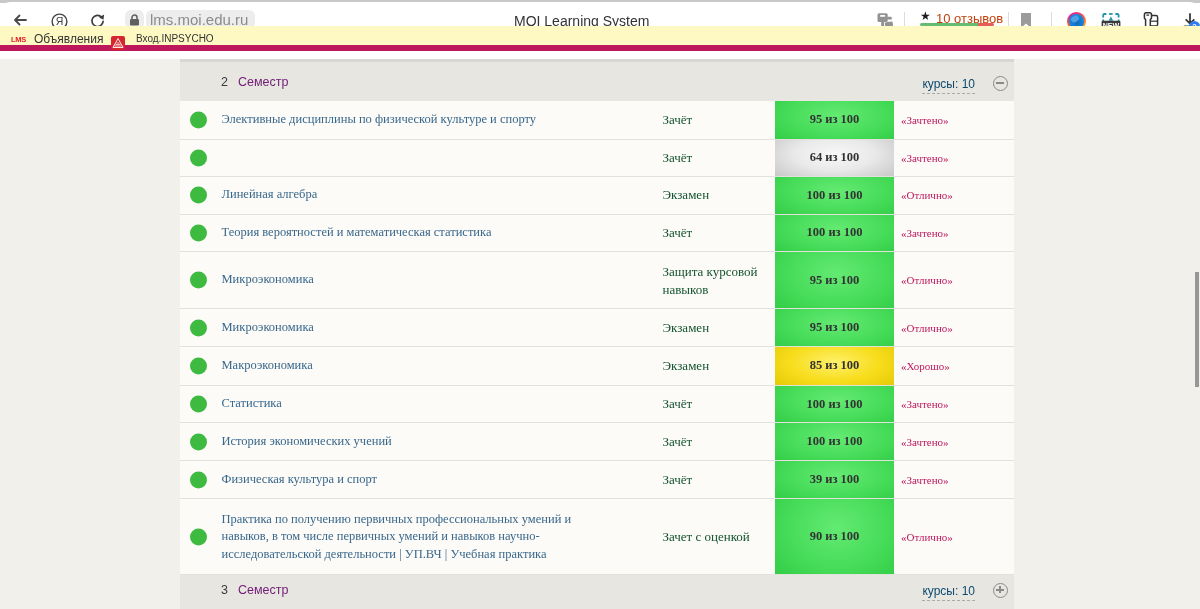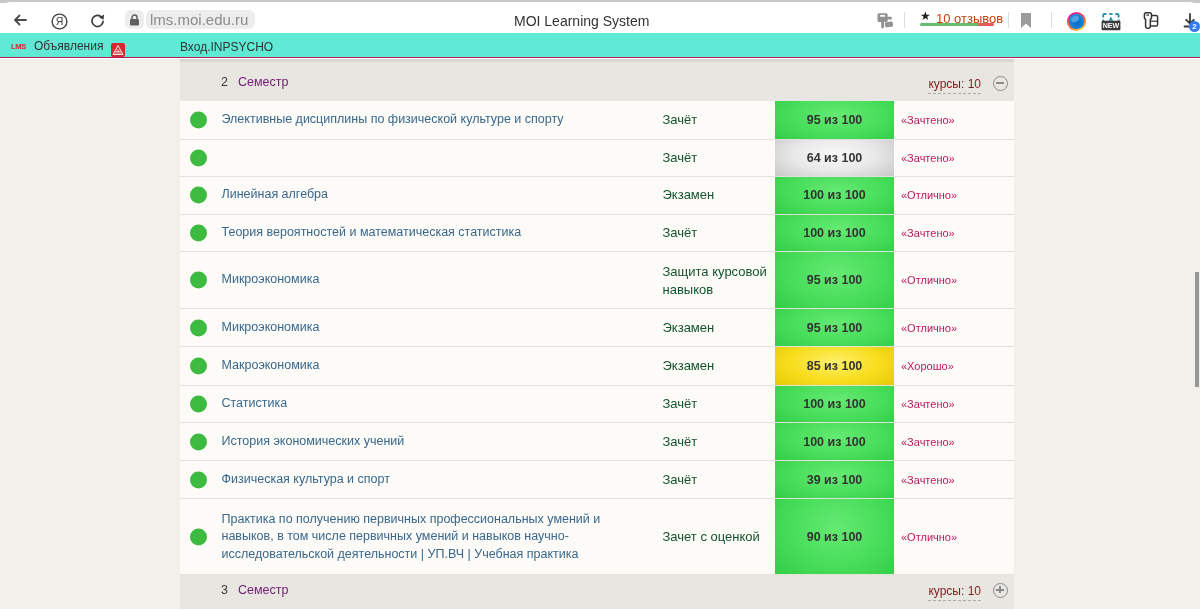--- a/index.html
+++ b/index.html
@@ -1,50 +1,50 @@
 <!DOCTYPE html>
 <html lang="ru"><head>
 <meta charset="utf-8">
 <style>
 * { margin:0; padding:0; box-sizing:border-box; }
 html,body { width:1200px; height:609px; overflow:hidden; font-family:"Liberation Sans", sans-serif; }
 body { position:relative; background:#fff; }
 .topstrip { position:absolute; top:0; left:0; width:1200px; height:3px; background:#c9c8c6; }
 .toolbar { position:absolute; top:2px; left:0; width:1200px; height:31px; background:#fff; border-radius:10px 10px 0 0; }
-.bookmarks { position:absolute; top:33px; left:0; width:1200px; height:25px; background:#5eead4; border-bottom:1px solid #be185d; }
+.bookmarks { position:absolute; top:26px; left:0; width:1200px; height:25px; background:#fef9c3; border-bottom:6px solid #be185d; }
 .content { position:absolute; top:59px; left:0; width:1200px; height:550px; background:#f2f0eb; }
 
 
 .tb-ic { position:absolute; }
 .pill { position:absolute; top:8px; height:19px; background:#ededed; border-radius:6px; }
 .url-text { font-size:15px; color:#8b8b8b; line-height:19px; padding-left:4px; letter-spacing:0px; }
 .title { position:absolute; left:514px; top:11px; width:200px; font-size:14px; color:#333; }
 .sep { position:absolute; top:10px; width:1px; height:16px; background:#dcdcdc; }
 .rev-text { position:absolute; left:936px; top:9px; font-size:13px; color:#c2410c; }
 .star { position:absolute; left:920px; top:7px; font-size:12px; color:#1d1d1d; }
 .rev-bar-g { position:absolute; left:920px; top:21px; width:58px; height:3px; background:#66bd72; border-radius:2px 0 0 2px;}
 .rev-bar-r { position:absolute; left:978px; top:21px; width:16px; height:3px; background:#e85b56; border-radius:0 2px 2px 0;}
 .badge { position:absolute; left:1189px; top:19px; width:11px; height:11px; border-radius:50%; background:#2f7cf6; color:#fff; font-size:8px; font-weight:bold; text-align:center; line-height:11px; }
 
 
 .bm-lms { position:absolute; left:11px; top:9px; font-size:7.5px; font-weight:bold; color:#e31f25; letter-spacing:-0.3px;}
 .bm-t1 { position:absolute; left:34px; top:6px; font-size:12px; color:#333; }
-.bm-t2 { position:absolute; left:136px; top:6.5px; font-size:12px; color:#333;margin-left:44px; }
+.bm-t2 { position:absolute; left:136px; top:6.5px; font-size:10px; color:#333; }
 
 
 .tbl { position:absolute; left:180px; top:0px; width:834px; }
 .sem-hd { position:relative; width:834px; background:#e8e6e1; border-top:3px solid #d9d7d2; height:42px; }
 .sem-hd .num { position:absolute; left:41px; top:13px; font-size:12.5px; color:#3a3a3a; }
 .sem-hd .nm { position:absolute; left:58px; top:13px; font-size:12.5px; color:#701a75; }
-.kursy { position:absolute; right:33px; top:15px; font-size:12px; color:#7f1d1d; border-bottom:1px dashed #aaa; padding-bottom:2px;}
+.kursy { position:absolute; right:39px; top:15px; font-size:12px; color:#0c4a6e; border-bottom:1px dashed #aaa; padding-bottom:2px;}
 .circ { position:absolute; right:6px; top:14px; width:15px; height:15px; border:1.5px solid #8a8a8a; border-radius:50%; }
 .circ .h { position:absolute; left:2.2px; top:5.1px; width:7.6px; height:1.8px; background:#8a8a8a; }
 .circ .v { position:absolute; left:5.2px; top:2.5px; width:1.6px; height:7px; background:#8a8a8a; }
 
-.row { position:relative; width:834px; background:#fcfbf8; border-bottom:1px solid #e3e1dc; }
+.row { position:relative; width:834px; background:#fcfbf8; border-bottom:1px solid #e3e1dc;font-family:Liberation Serif, serif; }
 .dot { position:absolute; left:10px; width:17px; height:17px; border-radius:50%; background:#3eba41; }
 .crs { position:absolute; left:41.5px; width:430px; font-size:12.5px; color:#39688c; line-height:17.5px; }
 .exm { position:absolute; left:482.5px; width:110px; font-size:13px; color:#14532d; line-height:17.5px; }
 .box { position:absolute; left:595px; top:0; bottom:0; width:119px; text-align:center; font-size:12.5px; font-weight:bold; color:#333; display:flex; align-items:center; justify-content:center; }
 .box.g { background:radial-gradient(75% 100% at 52% 38%, #64ea72 0%, #46dc59 55%, #2fca43 100%); }
 .box.s { background:radial-gradient(75% 100% at 50% 40%, #f8f8f8 0%, #e9e9e9 45%, #c0c0c0 100%); }
 .box.y { background:radial-gradient(75% 100% at 50% 40%, #fff06a 0%, #f7dd1c 50%, #dfc400 100%); }
 .grd { position:absolute; left:721px; font-size:11px; color:#be185d; }
 .vc { top:50%; transform:translateY(-50%); }
 

